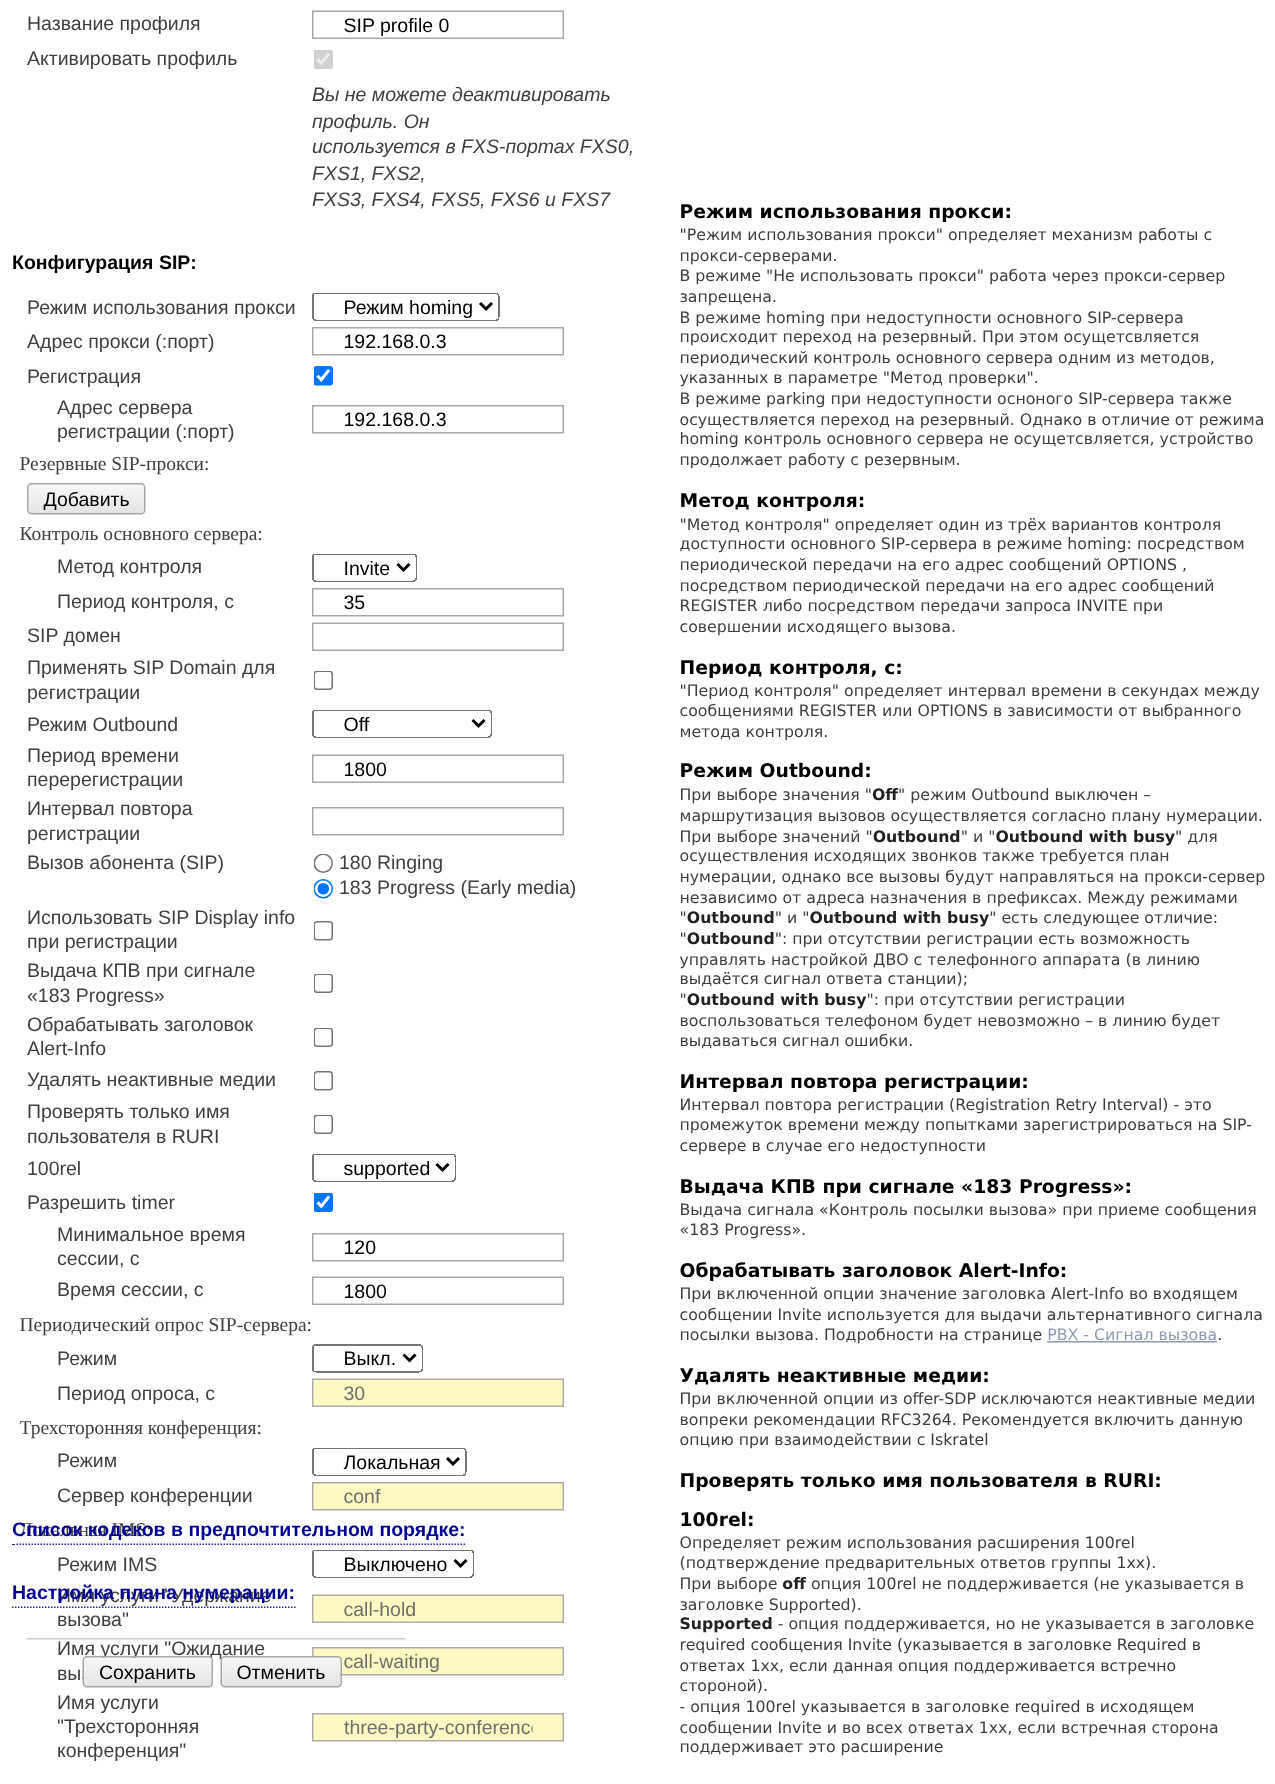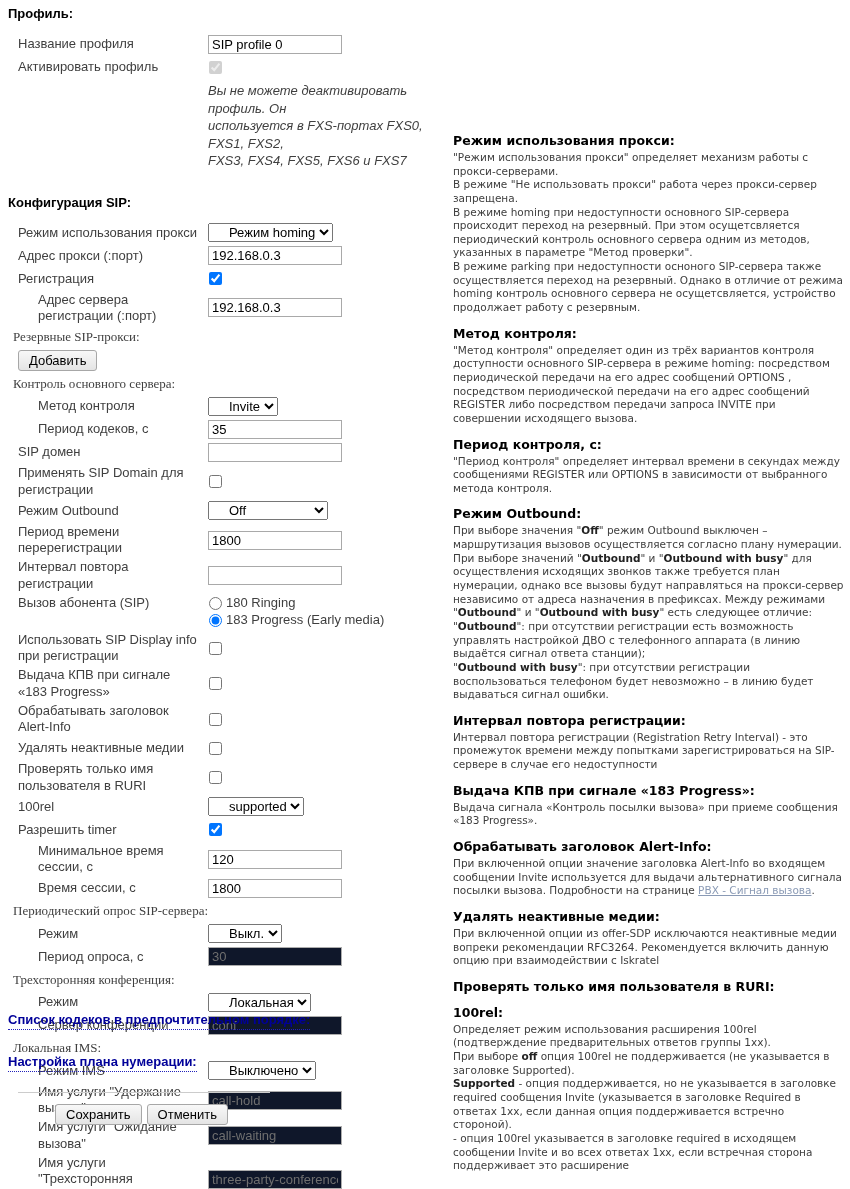--- a/index.html
+++ b/index.html
@@ -7,22 +7,22 @@
   .page{position:relative;width:850px;height:1189px;overflow:hidden;background:#fff;}
   .left-col{position:absolute;left:8px;top:6px;width:445px;}
   .right-col{position:absolute;left:453px;top:133px;width:392px;}
   .sec-title{font-weight:bold;color:#000;margin:0 0 13px 0;font-size:13px;}
   .sec-gap{height:22px;}
   .row{display:flex;margin:0 0 3px 10px;min-height:20px;align-items:center;}
   .row.top{align-items:flex-start;}
   .row .lbl{width:180px;flex:none;padding-right:10px;line-height:1.25;}
   .row.ind .lbl{margin-left:20px;width:160px;}
   .grp{margin:4px 0 4px 5px;line-height:1.35;font-family:Liberation Serif, serif;}
-  input[type=text]{width:126px;height:15px;border:1px solid #a9a9a9;font:13px "Liberation Sans",sans-serif;color:#000;padding:1px 3px;background:#fff;}
-  input[type=text]:disabled{background:#0f172a;color:#6f6f6f;border-color:#adadad;}
+  input[type=text]{width:126px;height:15px;border:1px solid #a9a9a9;font:13px "Liberation Sans",sans-serif;color:#000;padding:1px 20px;background:#fff;}
+  input[type=text]:disabled{background:#fef9c3;color:#6f6f6f;border-color:#adadad;}
   select{font:13px "Liberation Sans",sans-serif;color:#000;padding-left:16px;}
   select.wide{width:120px;}
   input[type=checkbox],input[type=radio]{margin:2px 4px 2px 1px;}
   .note{font-style:italic;white-space:pre-line;line-height:1.35;color:#3f3f3f;padding-top:2px;}
   .radio-group{line-height:1.25;}
   .radio-group .opt{display:flex;align-items:center;}
   .btn{font:13px "Liberation Sans",sans-serif;padding:2px 10px;border:1px solid #a7a7a7;border-radius:3px;background:linear-gradient(#f8f8f8,#e4e4e4);color:#000;cursor:pointer;}
   .bottom{position:absolute;left:8px;top:1012px;width:440px;}
   .toggle-link{display:inline-block;font-weight:bold;color:#000099;border-bottom:1px dotted #2222bb;padding-bottom:2px;cursor:pointer;}
   .link2{margin-top:24px;}
@@ -35,21 +35,20 @@
   .hbody b{color:#222;}
   .hlink{color:#8a9ab5;text-decoration:underline;cursor:pointer;}
 </style>
 </head>
 <body>
 
 <div class="page">
 
   <div class="left-col">
 
-    <div class="sec-title">Профиль:</div>
 
     <div class="row">
       <div class="lbl">Название профиля</div>
       <input type="text" value="SIP profile 0" style="">
     </div>
     <div class="row">
       <div class="lbl">Активировать профиль</div>
       <input type="checkbox" disabled="" checked="" style="">
     </div>
     <div class="row top">
@@ -83,21 +82,21 @@
     <div class="row ind">
       <button class="btn">Добавить</button>
     </div>
 
     <div class="grp">Контроль основного сервера:</div>
     <div class="row ind">
       <div class="lbl">Метод контроля</div>
       <select><option>Invite</option></select>
     </div>
     <div class="row ind">
-      <div class="lbl">Период кодеков, с</div>
+      <div class="lbl">Период контроля, с</div>
       <input type="text" value="35" style="">
     </div>
 
     <div class="row">
       <div class="lbl">SIP домен</div>
       <input type="text" value="" style="">
     </div>
     <div class="row">
       <div class="lbl">Применять SIP Domain для регистрации</div>
       <input type="checkbox" style="">

